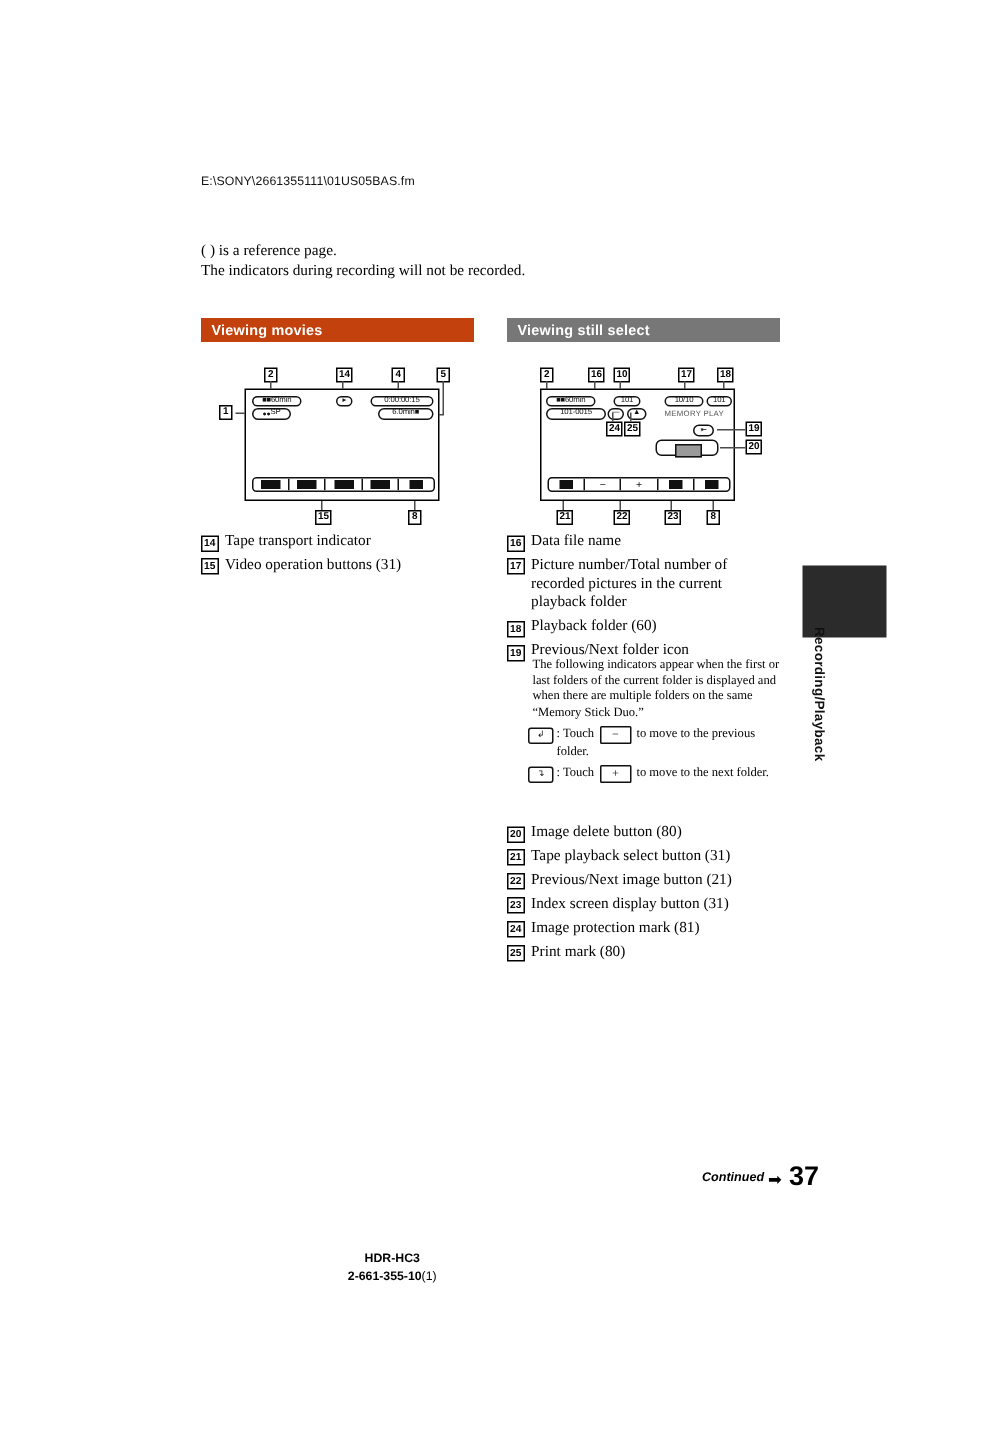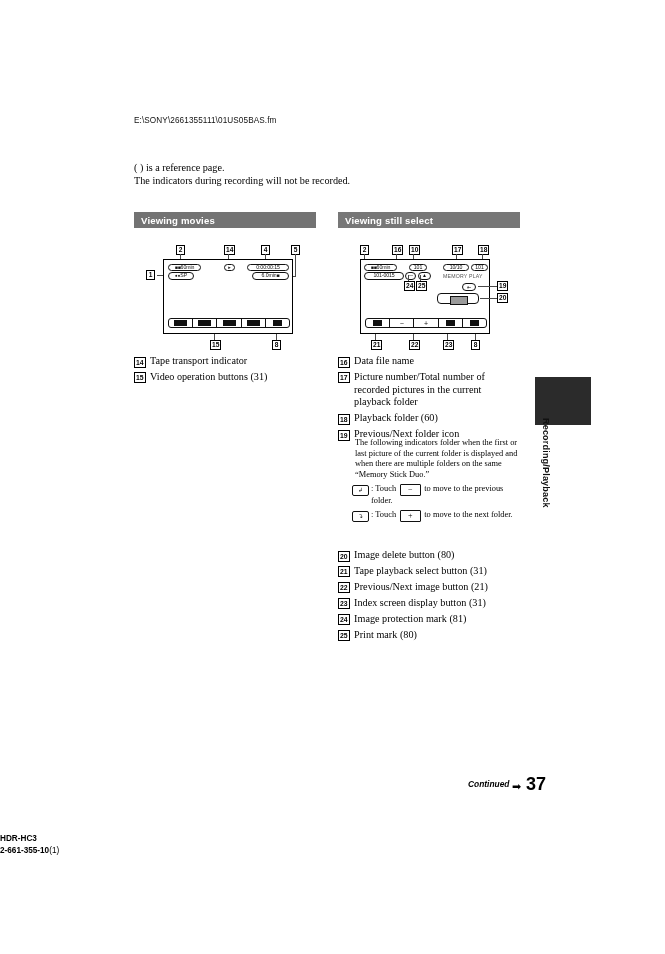--- a/index.html
+++ b/index.html
@@ -46,21 +46,21 @@
     display: flex;
     align-items: center;
     padding-left: 7px;
     box-sizing: border-box;
     color: #ffffff;
     font-family: "Liberation Sans", sans-serif;
     font-weight: bold;
     font-size: 9.6px;
     letter-spacing: 0.15px;
   }
-  .bar-left  { left: 134px; top: 212px; width: 182px; background: #737373; }
+  .bar-left  { left: 134px; top: 212px; width: 182px; background: #c2410c; }
   .bar-right { left: 338px; top: 212px; width: 182px; background: #777777; }
 
   
   .diagram { position: absolute; }
 
   .lcd {
     position: absolute;
     border: 1.1px solid #000;
     background: #fff;
     box-sizing: border-box;
@@ -279,21 +279,21 @@
     left: 526px; top: 774px;
     font-family: "Liberation Sans", sans-serif;
     font-weight: bold;
     font-size: 18px;
     color: #000;
   }
   .model {
     position: absolute;
     left: 0; top: 833px;
     width: 523px;
-    text-align: left;
+    text-align: center;
     font-family: "Liberation Sans", sans-serif;
     font-weight: bold;
     font-size: 8.2px;
     line-height: 11.5px;
     color: #000;
   }
   .model .thin { font-weight: normal; }
 </style>
 </head>
 <body>
@@ -489,21 +489,21 @@
   <div class="li">
     <span class="lnum">18</span>
     <span class="ltext">Playback folder (60)</span>
   </div>
   <div class="li">
     <span class="lnum">19</span>
     <span class="ltext">Previous/Next folder icon</span>
   </div>
 </div>
 
-<div class="note" style="left:355px; top:438px; width:165px;">The following indicators folder when the first or last picture of the current folder is displayed and when there are multiple folders on the same “Memory Stick Duo.”</div>
+<div class="note" style="left:355px; top:438px; width:165px;">The following indicators appear when the first or last folders of the current folder is displayed and when there are multiple folders on the same “Memory Stick Duo.”</div>
 
 <div style="position:absolute; left:352px; top:484px; width:172px;">
 
   <div class="touchrow">
     <span class="ticon">
         <span class="glyph">↲</span>
       </span>
     <span>
       <span>: Touch</span>
       <span class="keycap">−</span>

